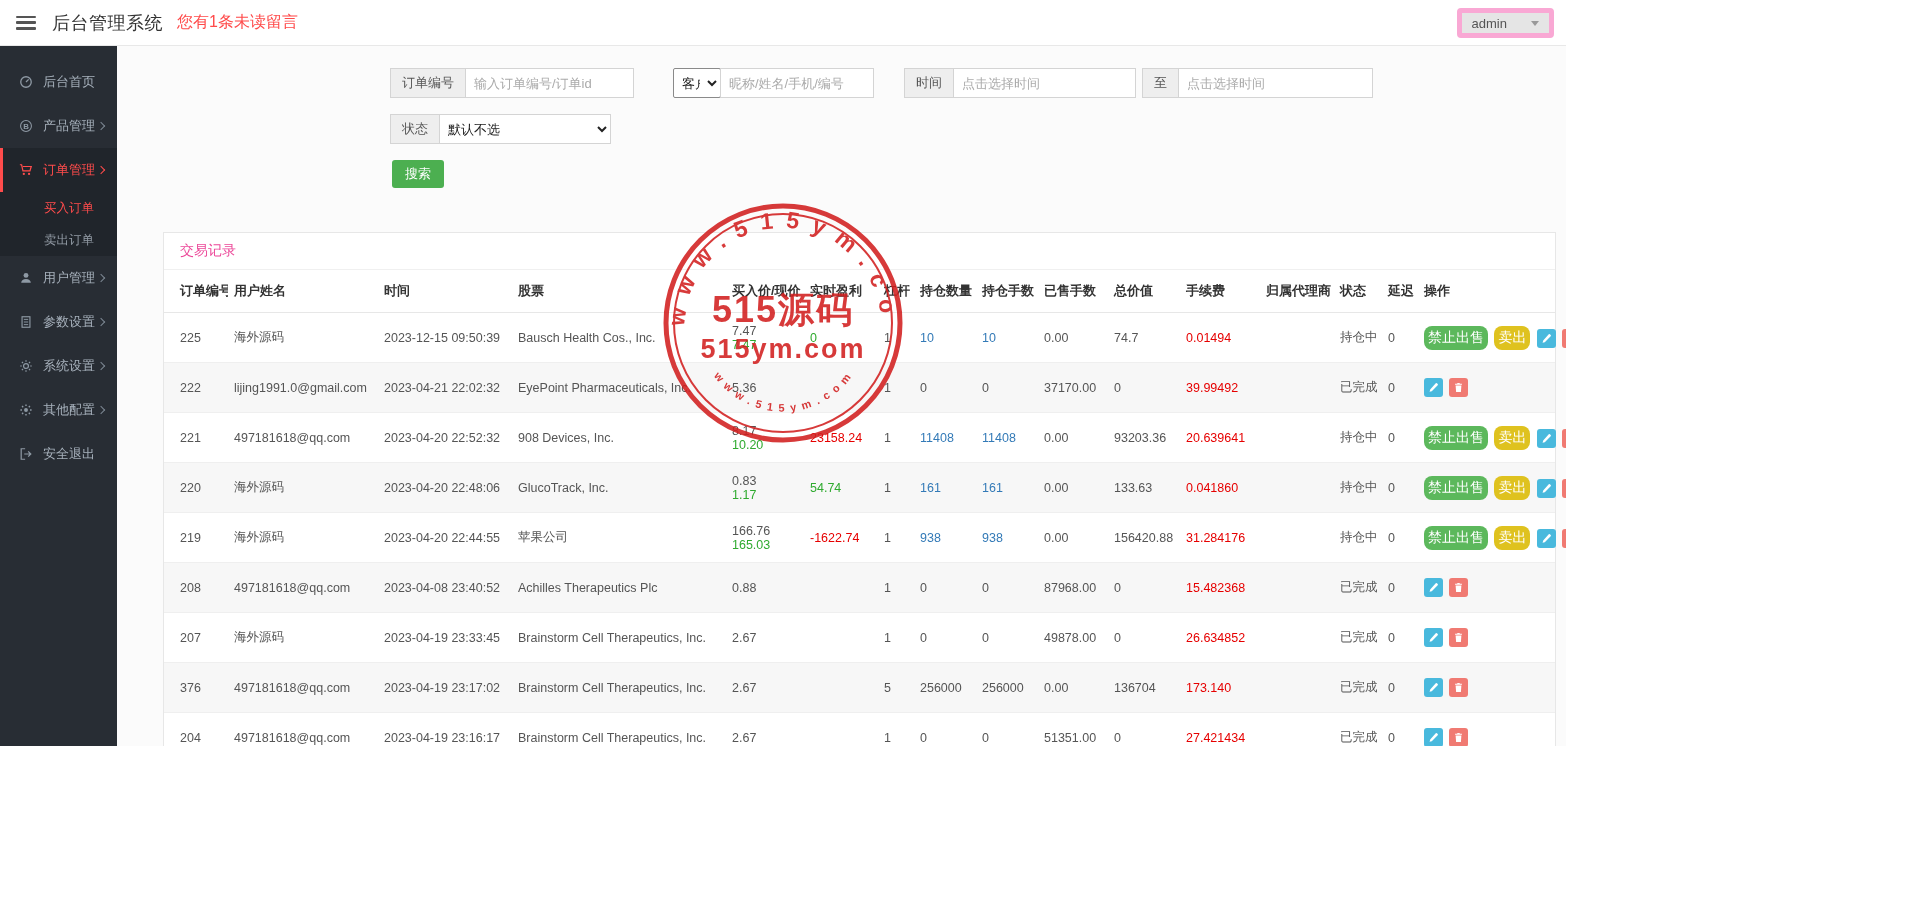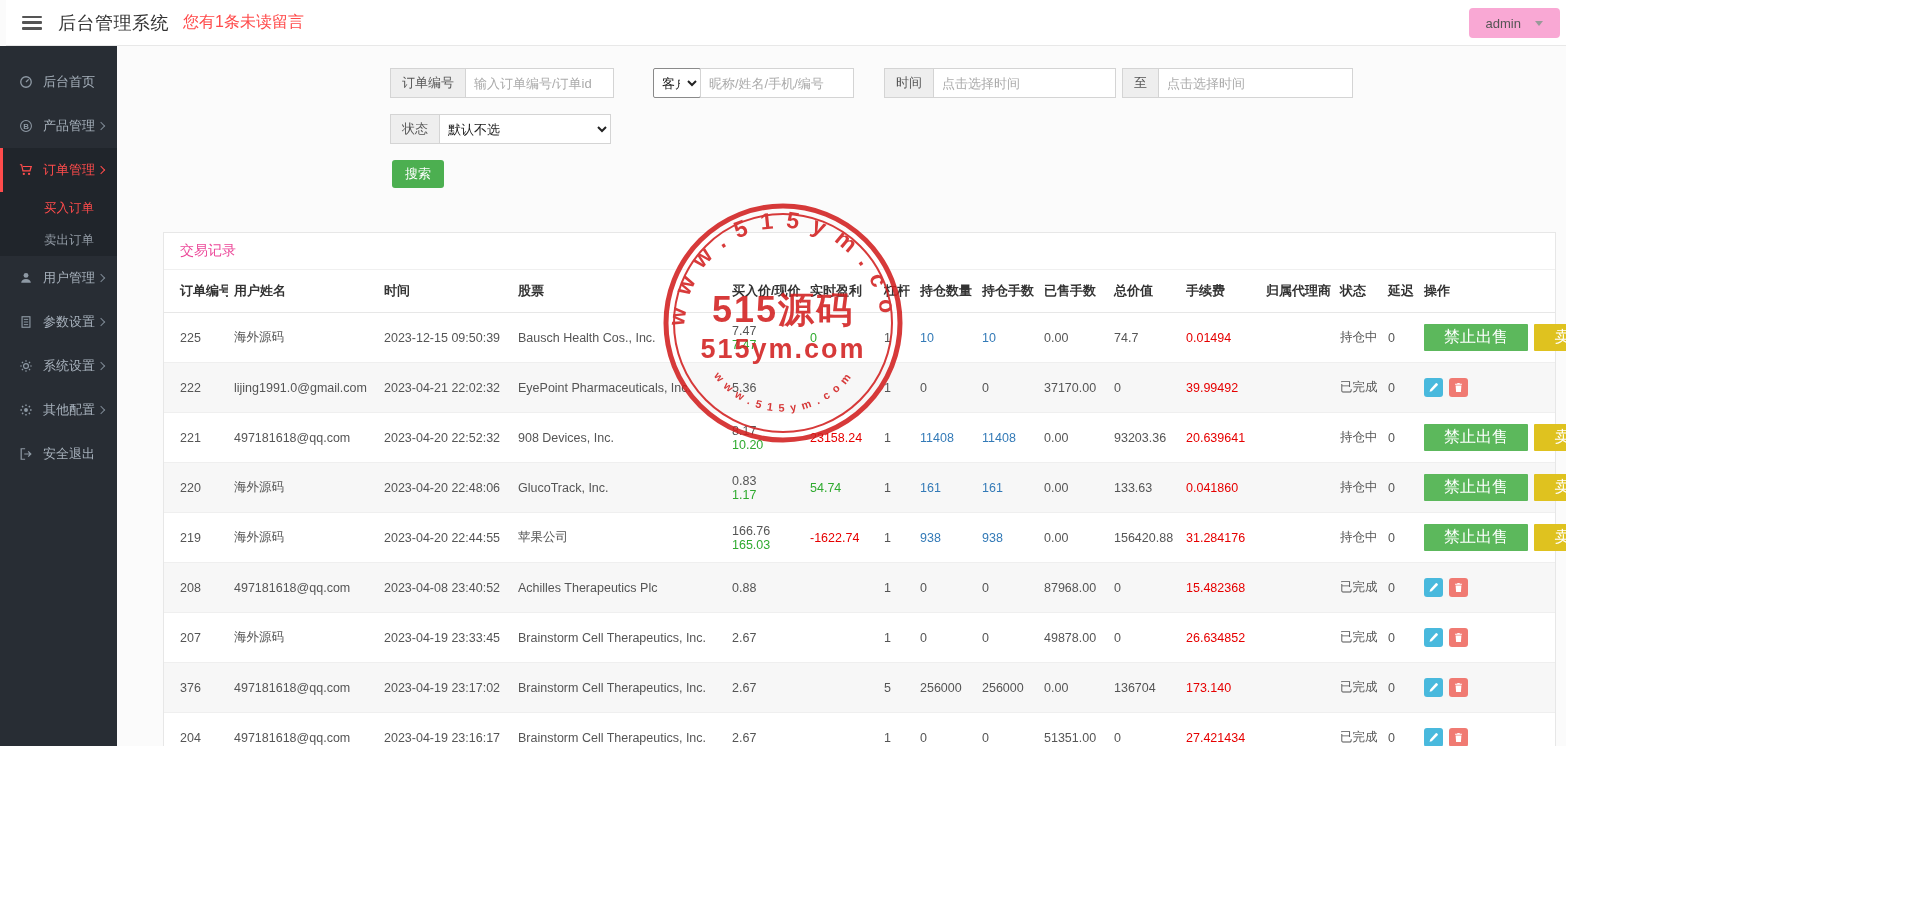--- a/index.html
+++ b/index.html
@@ -1,26 +1,26 @@
 <!DOCTYPE html>
 <html><head>
 <meta charset="utf-8">
 <style>
   *{box-sizing:border-box;margin:0;padding:0}
   html,body{width:1920px;height:913px;overflow:hidden}
   body{background:#fff;font-family:"Liberation Sans","DejaVu Sans",sans-serif;font-size:13px;color:#333;position:relative}
   .app{position:absolute;left:0;top:0;width:1566px;height:746px;background:#fbfbfb;overflow:hidden}
 
   
-  .header{position:absolute;left:6px;top:0;width:100%;height:46px;background:#fff;border-bottom:1px solid #e8e8e8;display:flex;align-items:center;z-index:6}
+  .header{position:absolute;left:0;top:0;width:100%;height:46px;background:#fff;border-bottom:1px solid #e8e8e8;display:flex;align-items:center;z-index:6}
   .burger{width:20px;height:14px;margin-left:16px;display:flex;flex-direction:column;justify-content:space-between;cursor:pointer}
   .burger i{display:block;height:2.5px;background:#555;border-radius:1px}
   .app-title{font-size:18px;color:#333;margin-left:16px;letter-spacing:.5px}
   .notice{font-size:16px;color:#ff4a4a;margin-left:14px}
-  .user-btn{position:absolute;right:12px;top:8px;height:30px;padding:0 10px;border:7px solid #f9a8d4;border-radius:4px;background:#f9a8d4;color:#555;font-size:13px;display:flex;align-items:center;gap:14px;cursor:pointer}
+  .user-btn{position:absolute;right:12px;top:8px;height:30px;padding:0 10px;border:5px solid #f9a8d4;border-radius:4px;background:#e5e5e5;color:#555;font-size:13px;display:flex;align-items:center;gap:24px;cursor:pointer}
   .caret{width:0;height:0;border-left:4px solid transparent;border-right:4px solid transparent;border-top:5px solid #999}
 
   
   .sidebar{position:absolute;left:0;top:46px;bottom:0;width:117px;background:#282d34;z-index:5}
   .nav{padding-top:14px}
   .nav-item{position:relative;display:flex;align-items:center;height:44px;padding-left:18px;color:#a7b1bc;font-size:13px;cursor:pointer;text-decoration:none}
   .nav-ic{width:16px;height:16px;margin-right:9px;display:inline-flex;align-items:center;justify-content:center;color:#8e99a4}
   .nav-ic svg{width:14px;height:14px}
   .chev{position:absolute;right:13px;top:50%;width:6px;height:6px;border-top:1.5px solid #7d8893;border-right:1.5px solid #7d8893;transform:translateY(-50%) rotate(45deg)}
   .nav-group.open{background:#20252b}
@@ -34,21 +34,21 @@
   .main{position:absolute;left:147px;top:46px;right:0;bottom:0;background:#fbfbfb;overflow:hidden}
 
   
   .search-area{padding:22px 0 0 243px}
   .form-row{display:flex;align-items:center;margin-bottom:16px}
   .group{display:inline-flex;align-items:stretch}
   .addon{display:inline-flex;align-items:center;height:30px;padding:0 11px;border:1px solid #d4d4d4;background:#eee;color:#555;font-size:13px;white-space:nowrap}
   .inp{height:30px;border:1px solid #d4d4d4;border-left:none;padding:0 8px;font-size:13px;color:#555;background:#fff;outline:none}
   .inp::placeholder{color:#aaa}
   .sel{height:30px;border:1px solid #8a8a8a;background:#fff;color:#222;font-size:13px;padding:0 4px;outline:none}
-  .order-inp{width:148px}
+  .order-inp{width:168px}
   .g1{margin-right:39px}
   .cust-sel{width:48px;border-radius:2px}
   .cust-inp{border-left:1px solid #d4d4d4;margin-left:-1px;width:154px}
   .g2{margin-right:30px}
   .time-inp{width:182px;margin-right:6px}
   .addon.mid{border-left:1px solid #d4d4d4}
   .time-inp2{width:194px}
   .status-sel{width:172px;border:1px solid #d4d4d4;margin-left:-1px}
   .search-btn{margin-left:2px;height:28px;padding:0 13px;background:#4caf50;color:#fff;border:none;border-radius:3px;font-size:13px;cursor:pointer}
 
@@ -59,21 +59,21 @@
   th{font-size:13px;font-weight:bold;color:#333;text-align:left;padding:12px 6px;border-bottom:1px solid #e7e7e7;white-space:nowrap;overflow:hidden}
   td{font-size:12.5px;color:#555;padding:6px 6px;height:50px;vertical-align:middle;border-bottom:1px solid #efefef;white-space:nowrap;overflow:hidden}
   td.ops{overflow:visible}
   tbody tr:nth-child(even){background:#f7f7f7}
   th:first-child,td:first-child{padding-left:16px}
   .cur{color:#2faa2f}
   .profit.green{color:#2faa2f}
   .profit.red{color:#e60000}
   .fee{color:#e60000}
   .blue{color:#337ab7}
-  .badge{display:inline-block;padding:3px 20px;border-radius:1px;color:#fff;font-size:16px;margin-right:3px;cursor:pointer;white-space:nowrap}
+  .badge{display:inline-block;padding:3px 4px;border-radius:8px;color:#fff;font-size:14px;margin-right:3px;cursor:pointer;white-space:nowrap}
   .ban{background:#5cb85c}
   .sell{background:#dfc21f}
   .sq{display:inline-flex;align-items:center;justify-content:center;width:19px;height:19px;border-radius:3px;margin-right:3px;cursor:pointer;vertical-align:middle}
   .edit{background:#49b9dd}
   .del{background:#f07a72}
 
   
   .stamp{position:absolute;left:658px;top:198px;width:250px;height:250px;z-index:10;pointer-events:none;opacity:.88}
 </style>
 </head>

